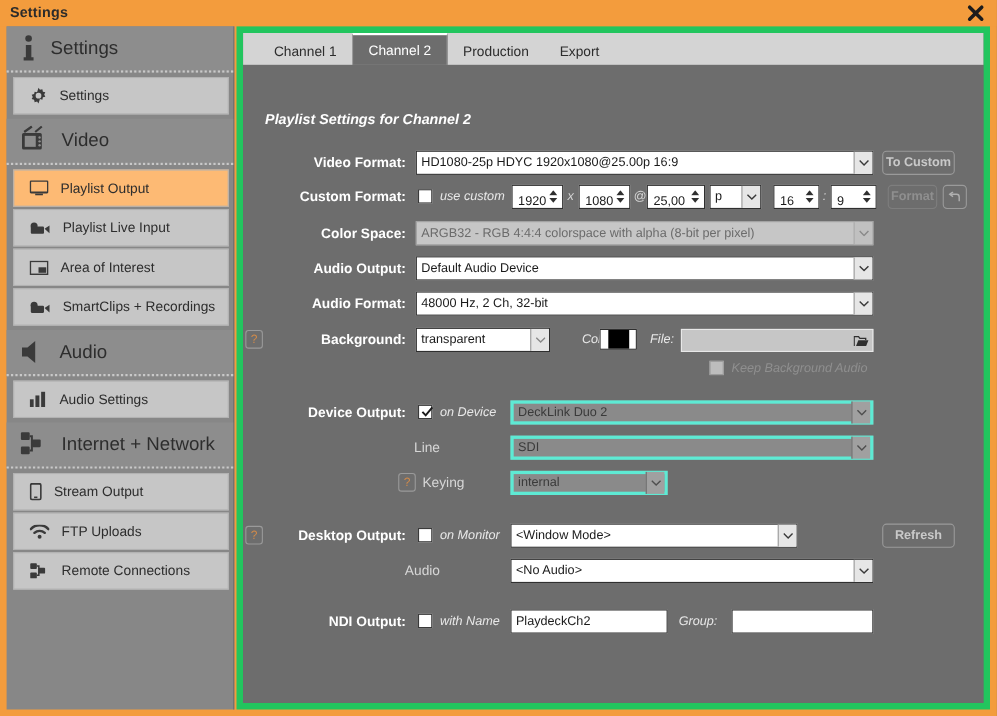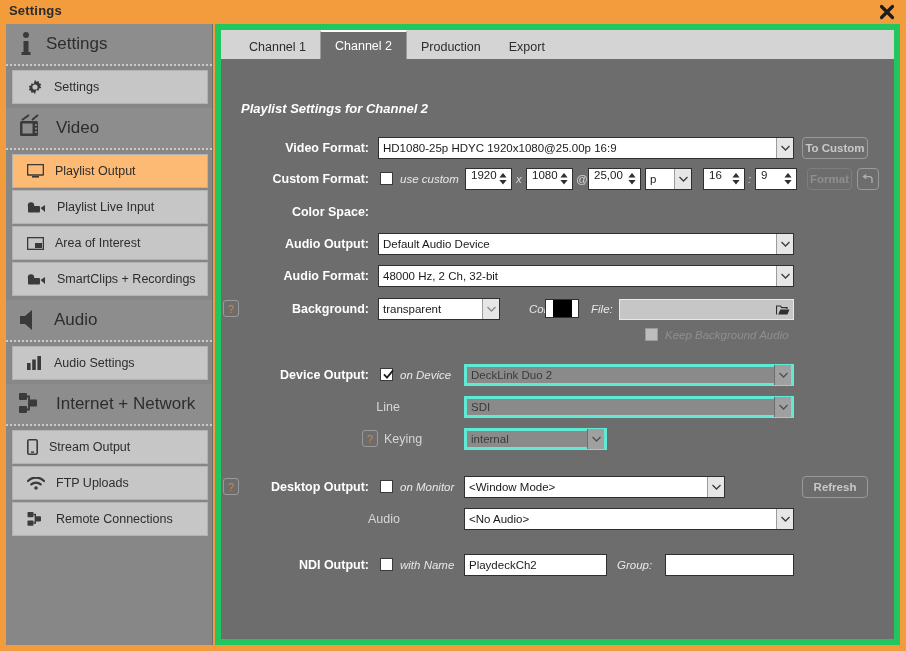--- a/index.html
+++ b/index.html
@@ -187,21 +187,21 @@
     border: 3px solid #5eead4;
   }
   .combo.devstyle .cval { color: #3a3a3a; }
   .combo.devstyle .arrow { background: #a0a0a0; border-left: 1px solid #6e6e6e; }
 
   .spin {
     position: absolute;
     height: 22px;
     background: #ffffff;
     border: 1px solid #2f2f2f;
-    display: flex; align-items: flex-start;
+    display: flex; align-items: flex-end;
   }
   .spin .sval {
     flex: 1;
     font-size: 11.5px;
     color: #1a1a1a;
     padding-left: 5px;
   }
   .spin .sbtns {
     width: 14px; height: 20px;
     display: flex; flex-direction: column;
@@ -532,20 +532,28 @@
           <div class="btn" style="left:636px; width:22px;">
             <svg width="12" height="11" viewBox="0 0 12 11">
               <path d="M10 9 V5 a2.4 2.4 0 0 0-2.4-2.4 H2.2" stroke="#b0b0b0" stroke-width="1.3" fill="none"></path>
               <path d="M4.4 0.5 L1.4 2.6 L4.4 4.8" stroke="#b0b0b0" stroke-width="1.3" fill="none"></path>
             </svg>
           </div>
         </div>
 
         <div class="row" style="top:142px;">
           <div class="rlabel" style="left:0; width:148px;">Color Space:</div>
+          <div class="combo disabled" style="left:157px; width:416px;">
+            <span class="cval">ARGB32 - RGB 4:4:4 colorspace with alpha (8-bit per pixel)</span>
+            <span class="arrow">
+              <svg width="9" height="6" viewBox="0 0 9 6">
+                  <path d="M0.5 1 L4.5 5 L8.5 1" stroke="#8a8a8a" stroke-width="1.3" fill="none"></path>
+                </svg>
+            </span>
+          </div>
         </div>
 
         <div class="row" style="top:174px;">
           <div class="rlabel" style="left:0; width:148px;">Audio Output:</div>
           <div class="combo" style="left:157px; width:416px;">
             <span class="cval">Default Audio Device</span>
             <span class="arrow">
               <svg width="9" height="6" viewBox="0 0 9 6">
                   <path d="M0.5 1 L4.5 5 L8.5 1" stroke="#3a3a3a" stroke-width="1.3" fill="none"></path>
                 </svg>

